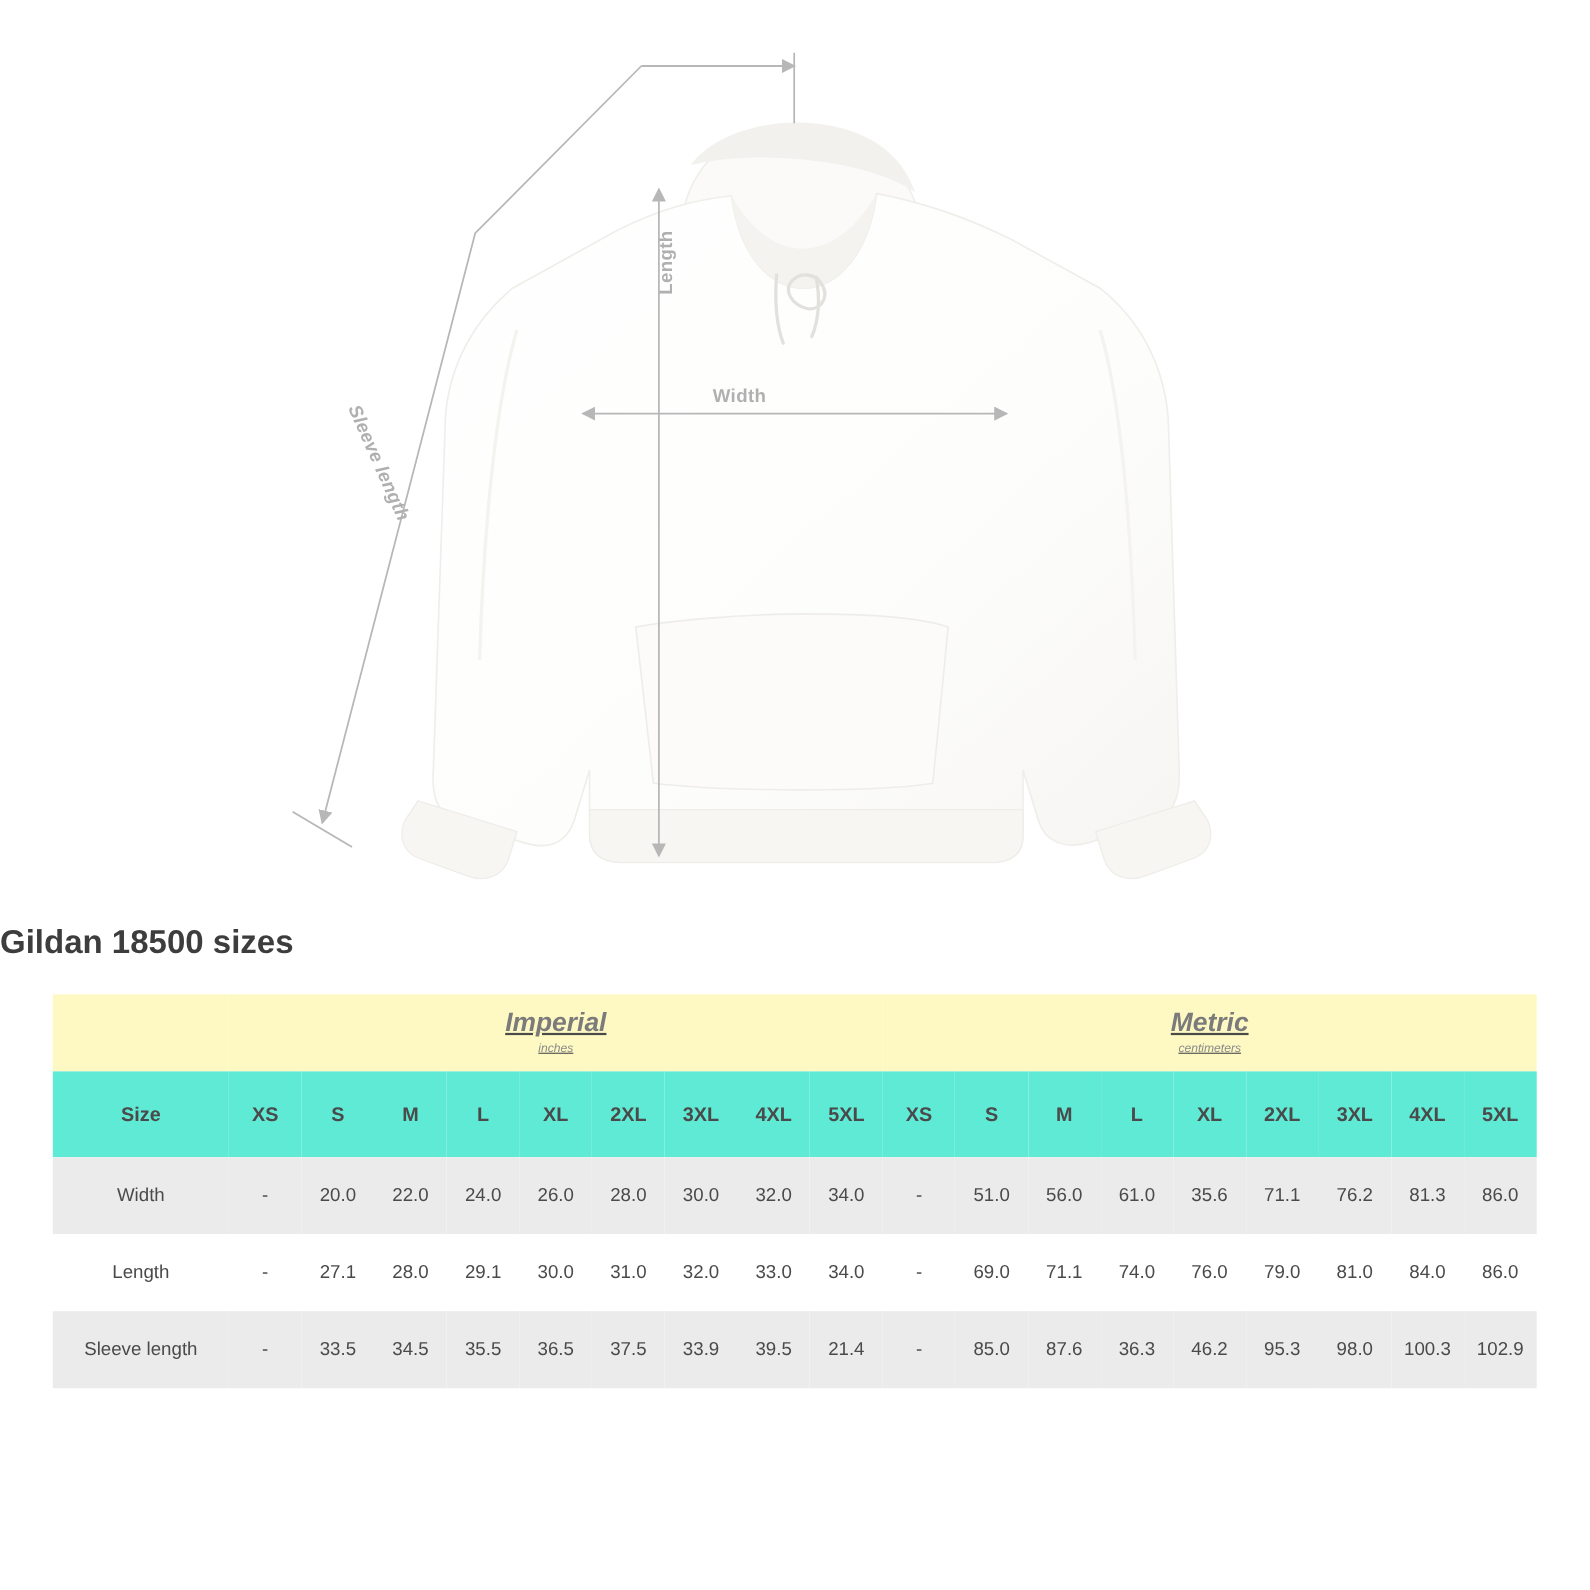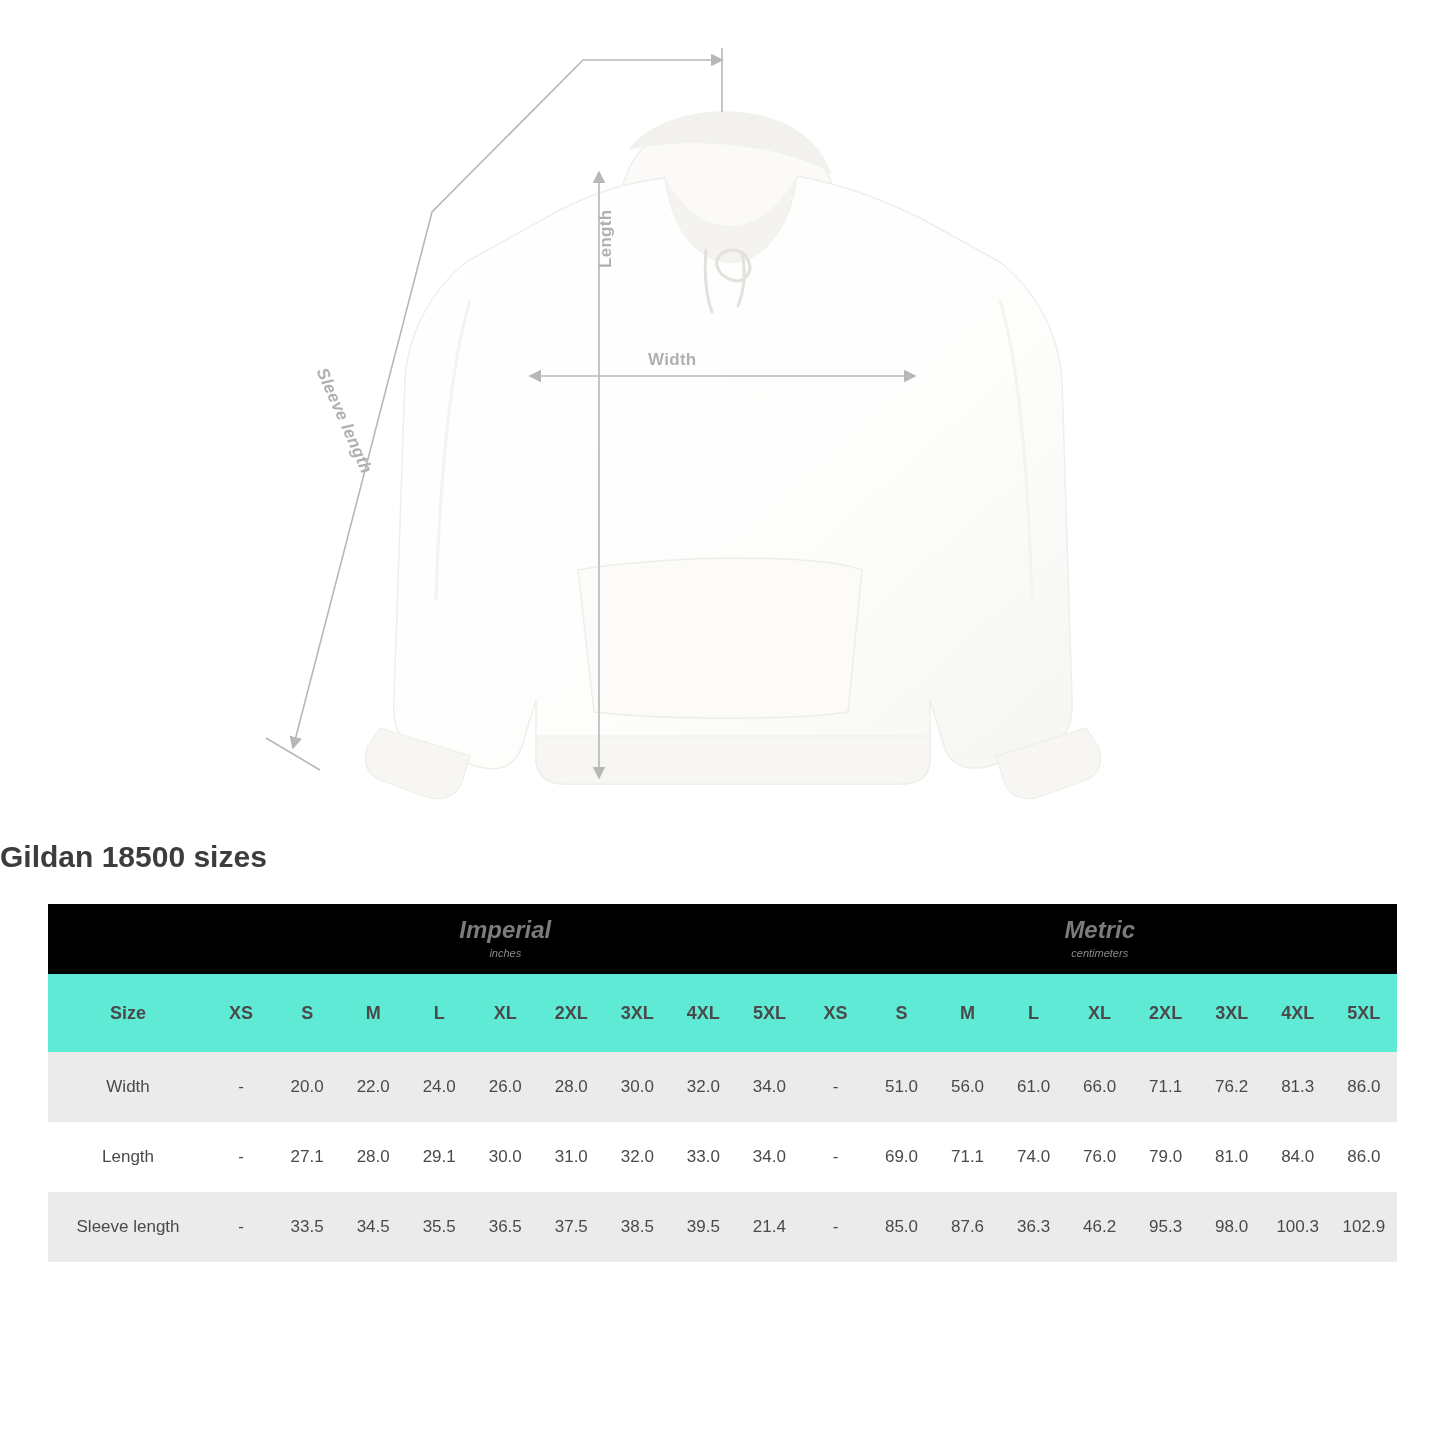--- a/index.html
+++ b/index.html
@@ -90,22 +90,23 @@
     text-align: center;
     font-size: 17px;
     color: #4a4a4a;
     font-weight: normal;
     padding: 0;
     height: 70px;
     vertical-align: middle;
     border: none;
   }
   .unit-header {
-    background: #000000;
+    background: #fef9c3;
     height: 110px;
+    text-decoration: underline;
   }
   .unit-name {
     font-size: 24px;
     font-style: italic;
     font-weight: bold;
     color: #7b7b7b;
     line-height: 1.25;
   }
   .unit-sub {
     font-size: 11px;
@@ -299,21 +300,21 @@
           <td>24.0</td>
           <td>26.0</td>
           <td>28.0</td>
           <td>30.0</td>
           <td>32.0</td>
           <td>34.0</td>
           <td>-</td>
           <td>51.0</td>
           <td>56.0</td>
           <td>61.0</td>
-          <td>66.0</td>
+          <td>35.6</td>
           <td>71.1</td>
           <td>76.2</td>
           <td>81.3</td>
           <td>86.0</td>
         </tr>
 
         <tr class="row-plain">
           <td class="label-cell">Length</td>
           <td>-</td>
           <td>27.1</td>
@@ -336,21 +337,21 @@
         </tr>
 
         <tr class="row-alt">
           <td class="label-cell">Sleeve length</td>
           <td>-</td>
           <td>33.5</td>
           <td>34.5</td>
           <td>35.5</td>
           <td>36.5</td>
           <td>37.5</td>
-          <td>38.5</td>
+          <td>33.9</td>
           <td>39.5</td>
           <td>21.4</td>
           <td>-</td>
           <td>85.0</td>
           <td>87.6</td>
           <td>36.3</td>
           <td>46.2</td>
           <td>95.3</td>
           <td>98.0</td>
           <td>100.3</td>

